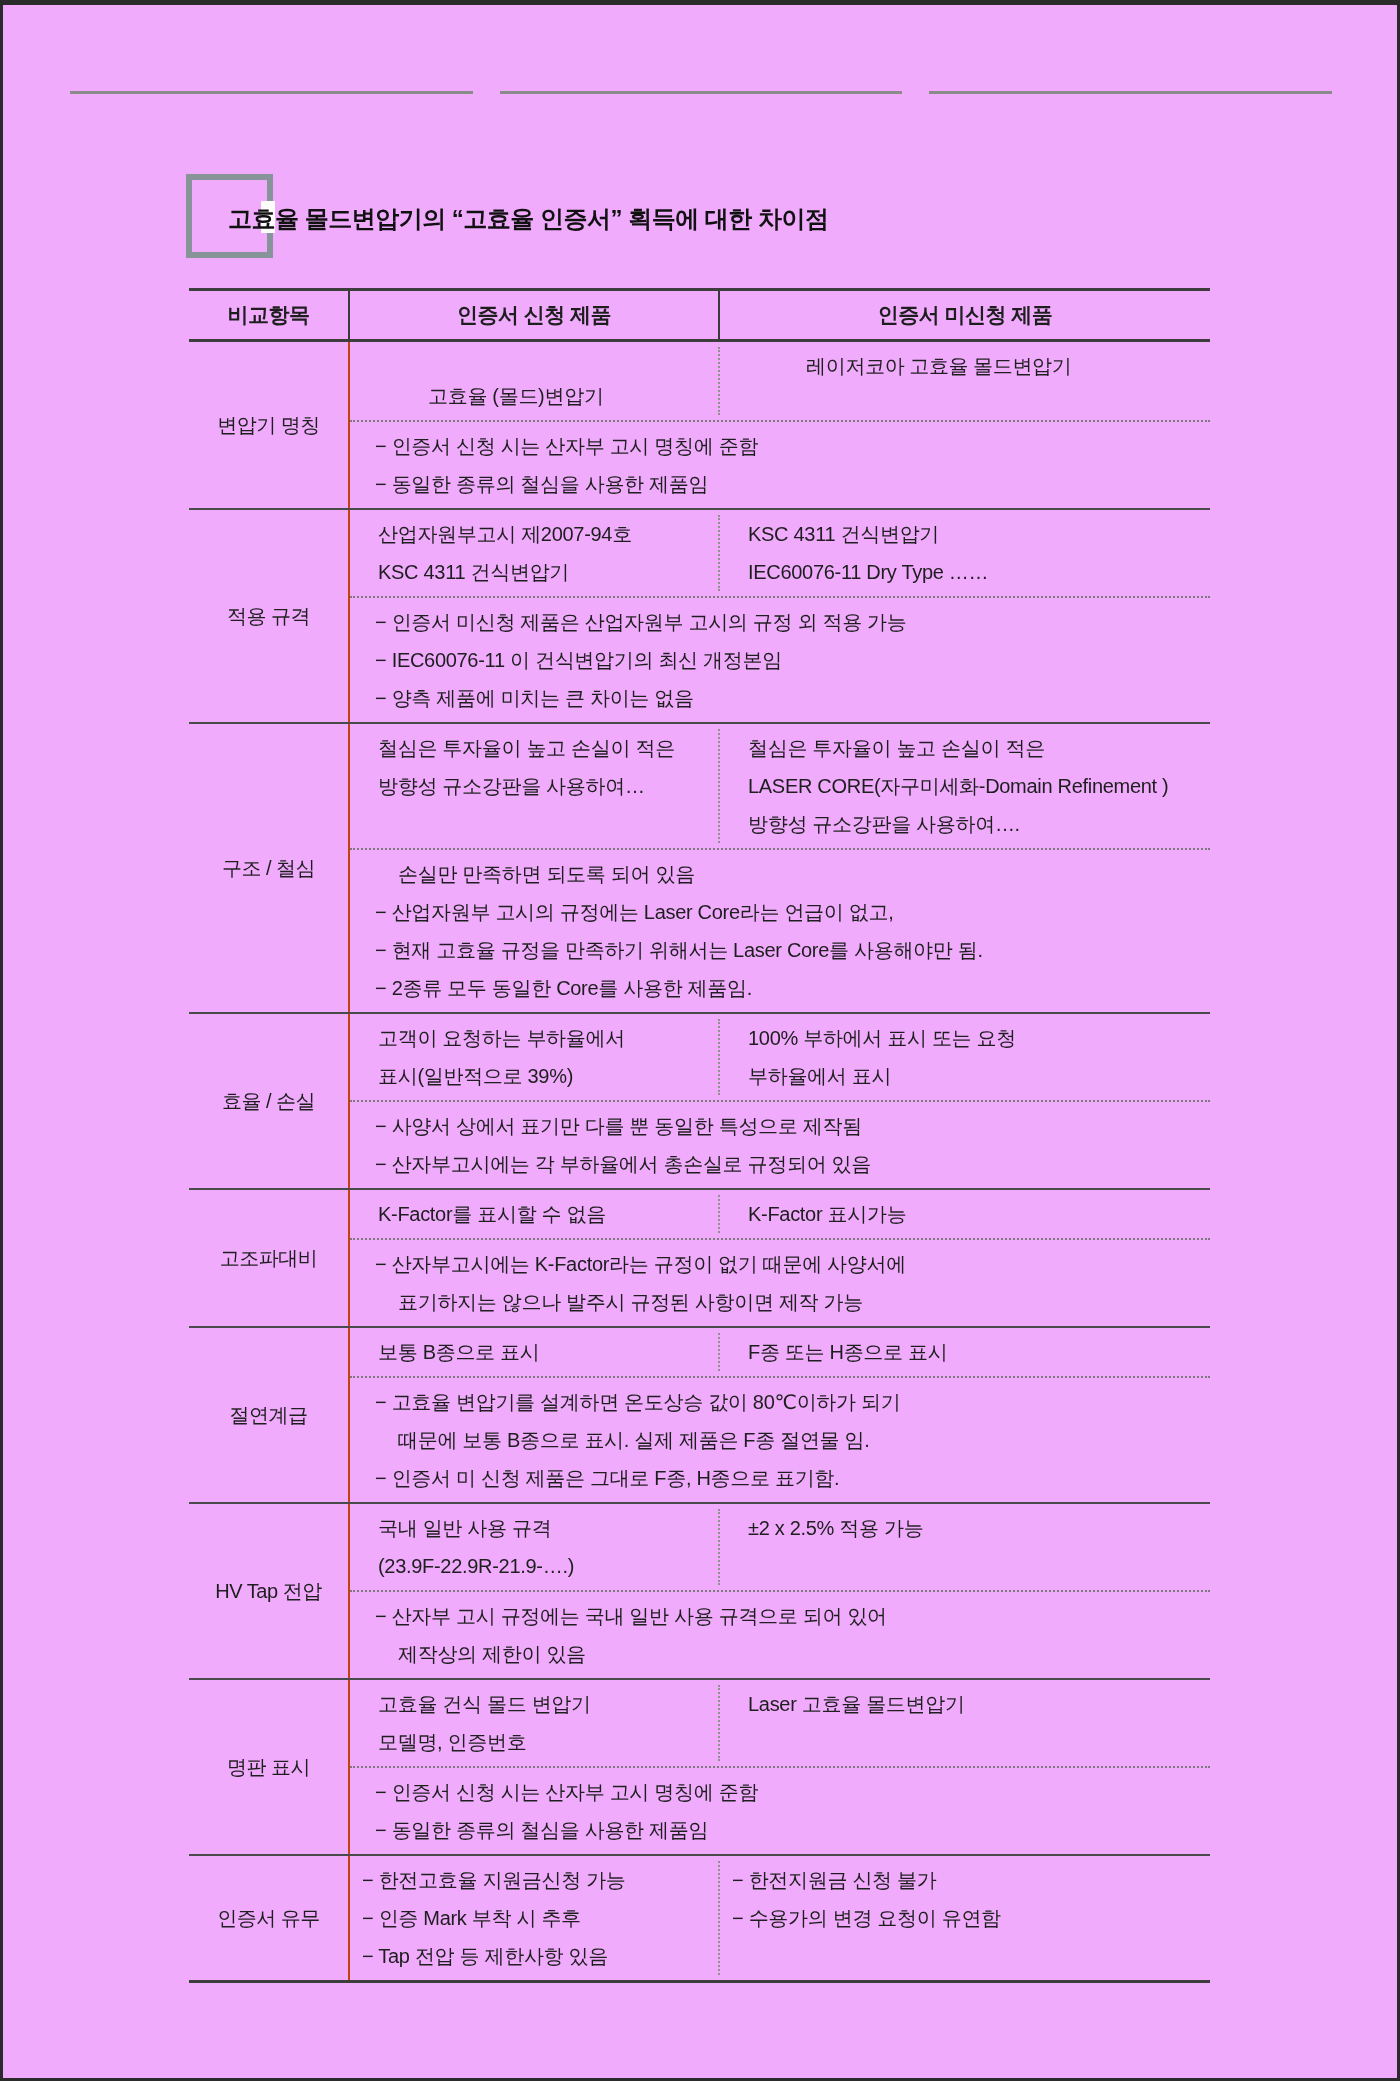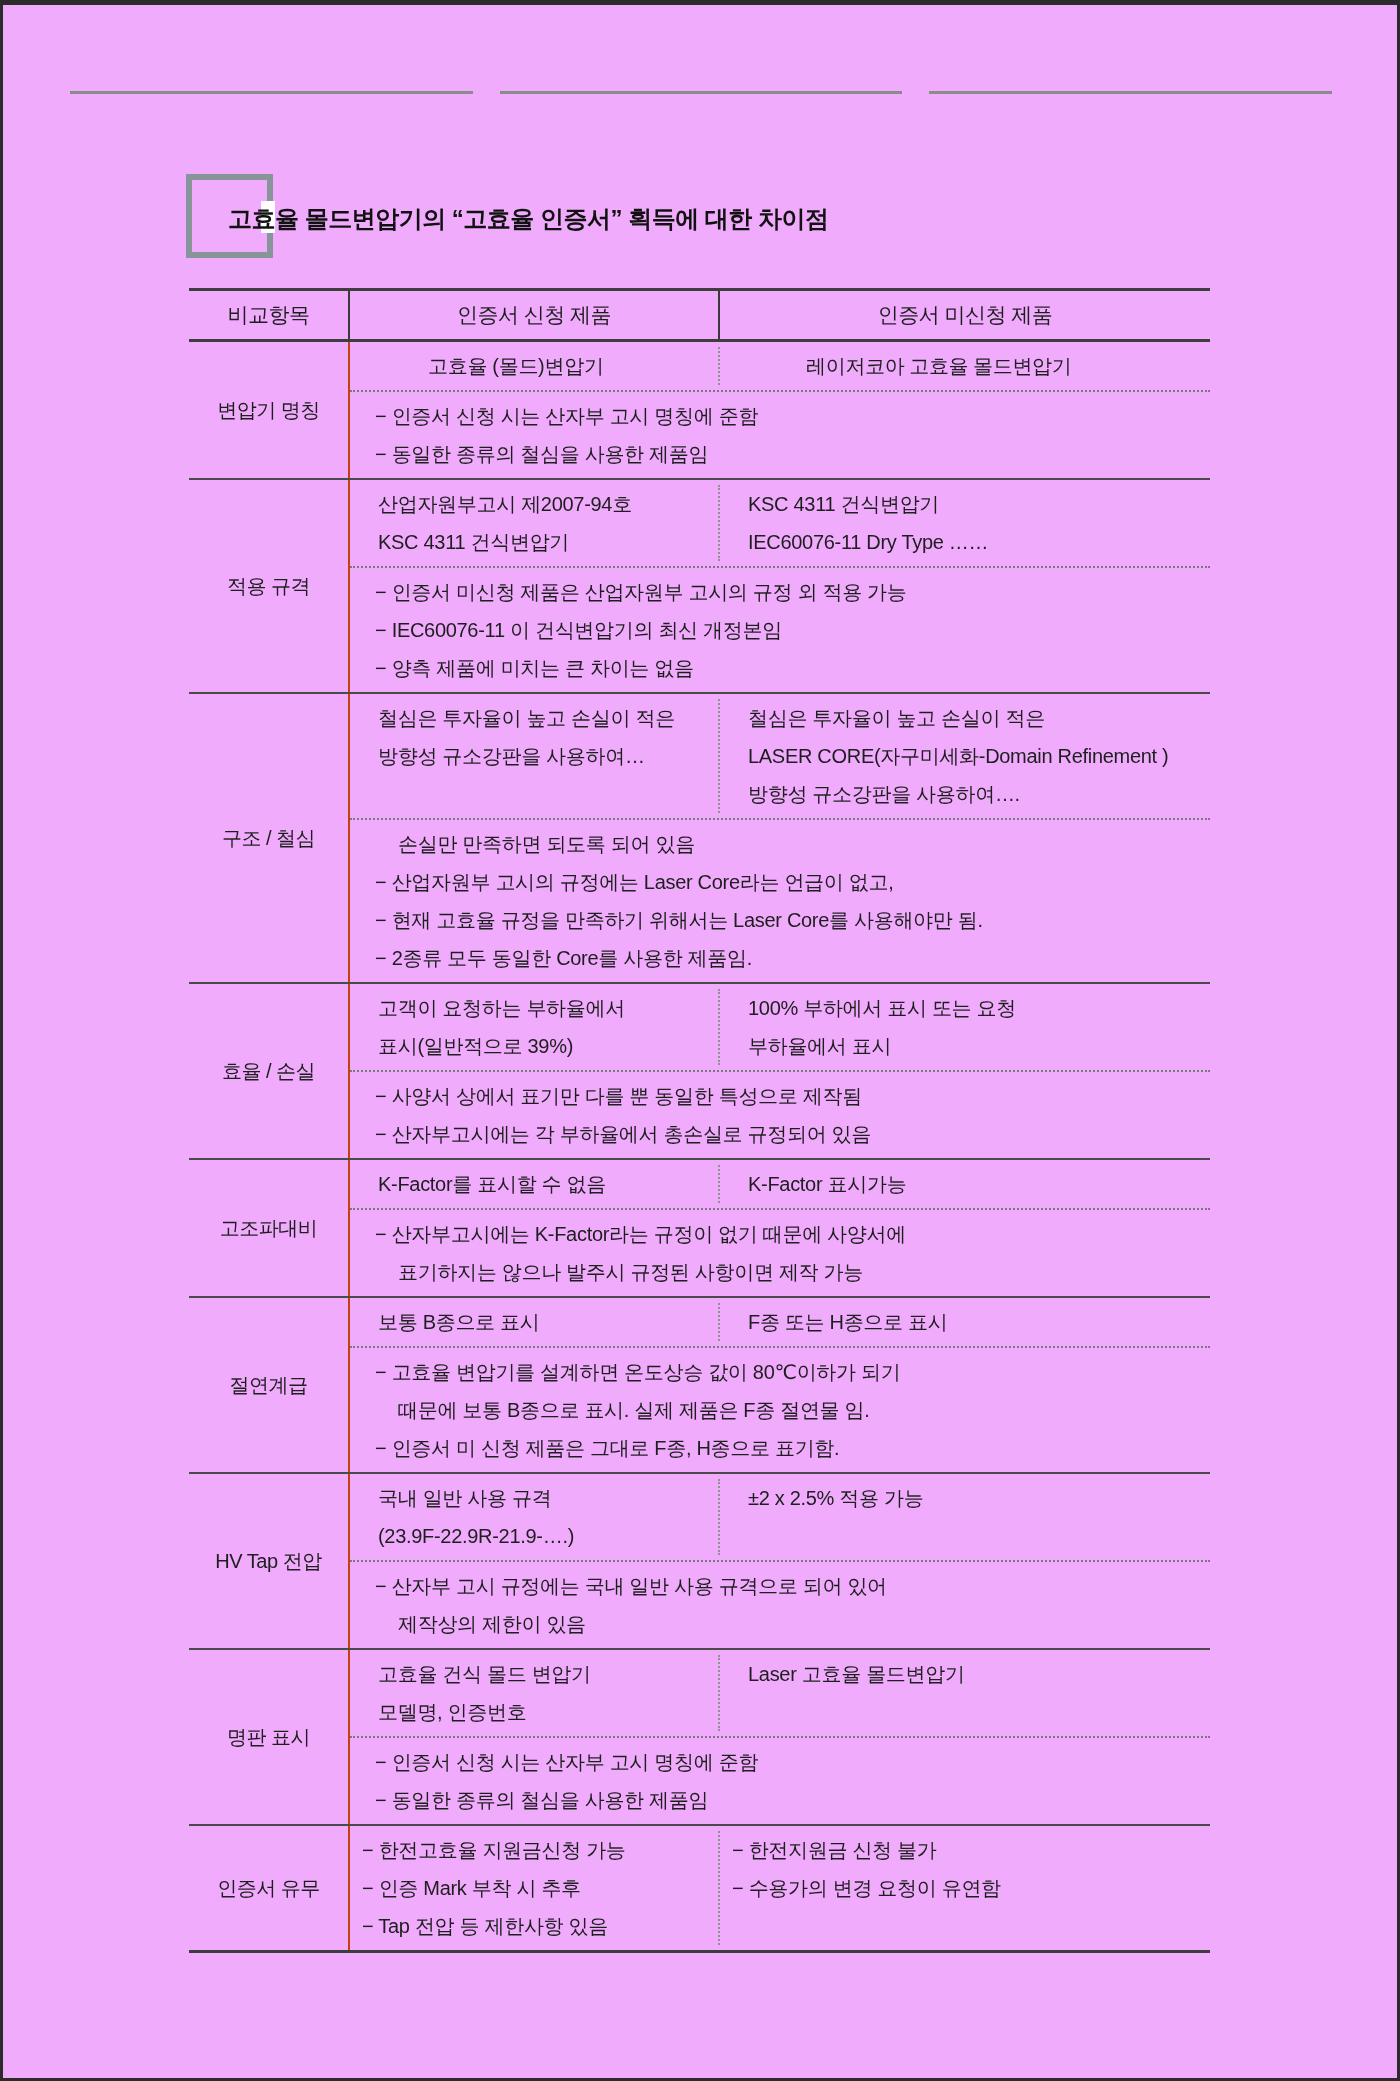--- a/index.html
+++ b/index.html
@@ -34,21 +34,21 @@
     border-top:3px solid #3d3d3d;
     border-bottom:3px solid #3d3d3d;
     font-size:20px;
   }
   .thead{
     display:grid;grid-template-columns:161px 370px 1fr;
     border-bottom:3px solid #3d3d3d;
   }
   .thead .hcell{
     display:flex;align-items:center;justify-content:center;
-    font-weight:400;font-size:21px;height:48px;letter-spacing:-0.5px;
+    font-weight:700;font-size:21px;height:48px;letter-spacing:-0.5px;
   }
   .thead .hcell.c1{border-right:2px solid #3a3a3a;}
   .thead .hcell.c2{border-right:2px solid #3a3a3a;}
   .trow{display:grid;grid-template-columns:161px 1fr;}
   .trow + .trow{border-top:2px solid #4a4a4a;}
   .trow .label{
     border-right:2px solid #c2410c;
     display:flex;align-items:center;justify-content:center;
     letter-spacing:-0.5px;text-align:left;
   }
@@ -83,21 +83,21 @@
       <div class="hcell c1">비교항목</div>
       <div class="hcell c2">인증서 신청 제품</div>
       <div class="hcell c3">인증서 미신청 제품</div>
     </div>
 
     <div class="trow">
       <div class="label">변압기 명칭</div>
       <div class="content">
         <div class="twocol">
           <div class="cell cleft">
-            <div class="line" style="padding-left:78px;">고효율 (몰드)변압기</div>
+            <div class="line" style="padding-left:78px;margin-top:30px;">고효율 (몰드)변압기</div>
           </div>
           <div class="cell">
             <div class="line" style="padding-left:86px;font-family:Liberation Serif, serif;">레이저코아 고효율 몰드변압기</div>
           </div>
         </div>
         <div class="notes">
           <div class="line">− 인증서 신청 시는 산자부 고시 명칭에 준함</div>
           <div class="line">− 동일한 종류의 철심을 사용한 제품임</div>
         </div>
       </div>

